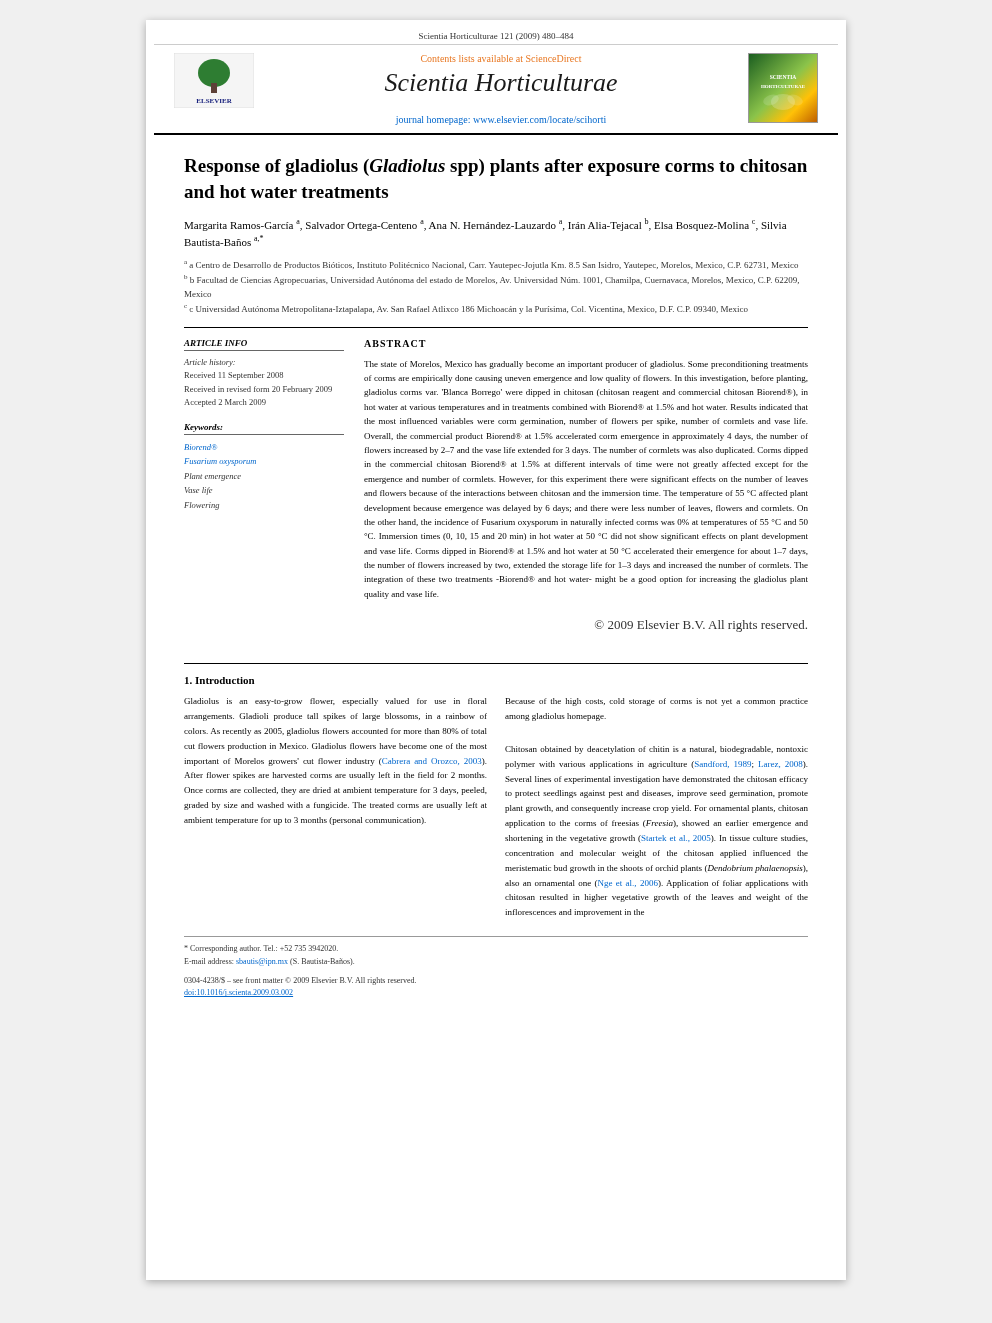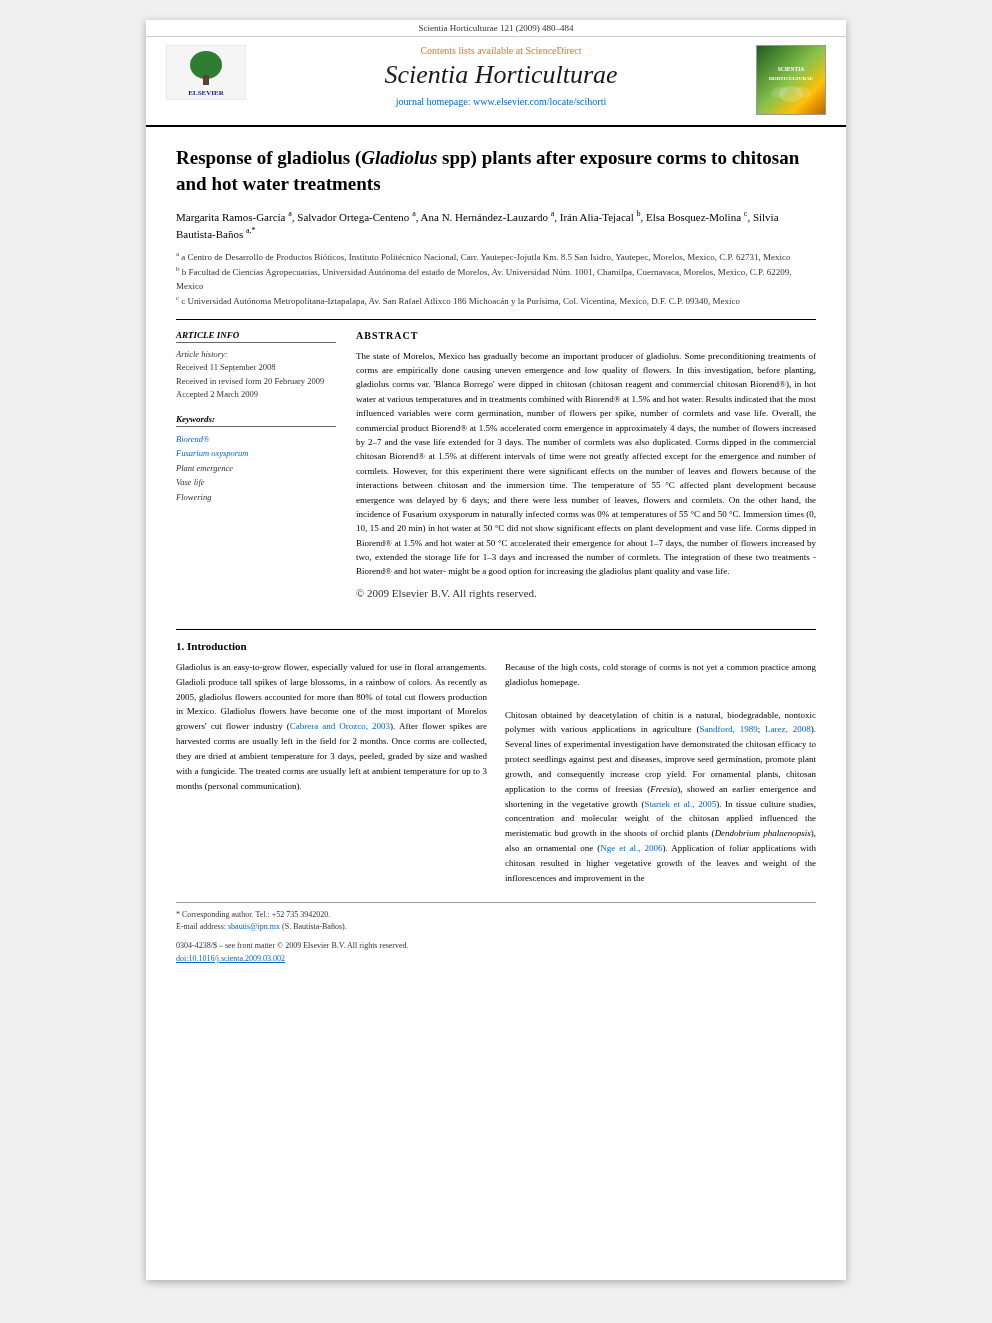--- a/index.html
+++ b/index.html
@@ -7,21 +7,21 @@
       background: #f0f0f0;
       font-family: 'Times New Roman', Times, serif;
       display: flex;
       justify-content: center;
       padding: 20px 0;
     }
     .page {
       background: #fff;
       width: 700px;
       min-height: 1260px;
-      padding: 0;
+      padding: 8px;
       box-shadow: 0 2px 8px rgba(0,0,0,0.3);
     }
 
     
     .journal-header {
       padding: 8px 20px 0 20px;
       display: flex;
       align-items: flex-start;
       border-bottom: 2px solid #000;
       position: relative;
@@ -47,21 +47,21 @@
       margin-bottom: 4px;
     }
     .sciencedirect-link span {
       color: #e87722;
     }
     .journal-name {
       font-size: 26px;
       font-style: italic;
       color: #1a1a1a;
       font-weight: normal;
-      margin-bottom: 6px;
+      margin-bottom: 16px;
     }
     .journal-homepage {
       font-size: 10px;
       color: #555;
     }
     .journal-homepage span {
       color: #0066cc;
     }
     .header-right {
       width: 80px;
@@ -182,22 +182,23 @@
       margin-bottom: 8px;
       letter-spacing: 1px;
     }
     .abstract-text {
       font-size: 9px;
       color: #000;
       line-height: 1.6;
       text-align: justify;
     }
     .copyright {
-      font-size: 11px;
-      margin-top: 8px;
+      font-size: 13px;
+      text-align: right;
+      margin-top: 16px;
       color: #333;
     }
 
     .main-content {
       padding: 0 30px 20px 30px;
     }
 
     .section-number-title {
       font-size: 11px;
       font-weight: bold;

